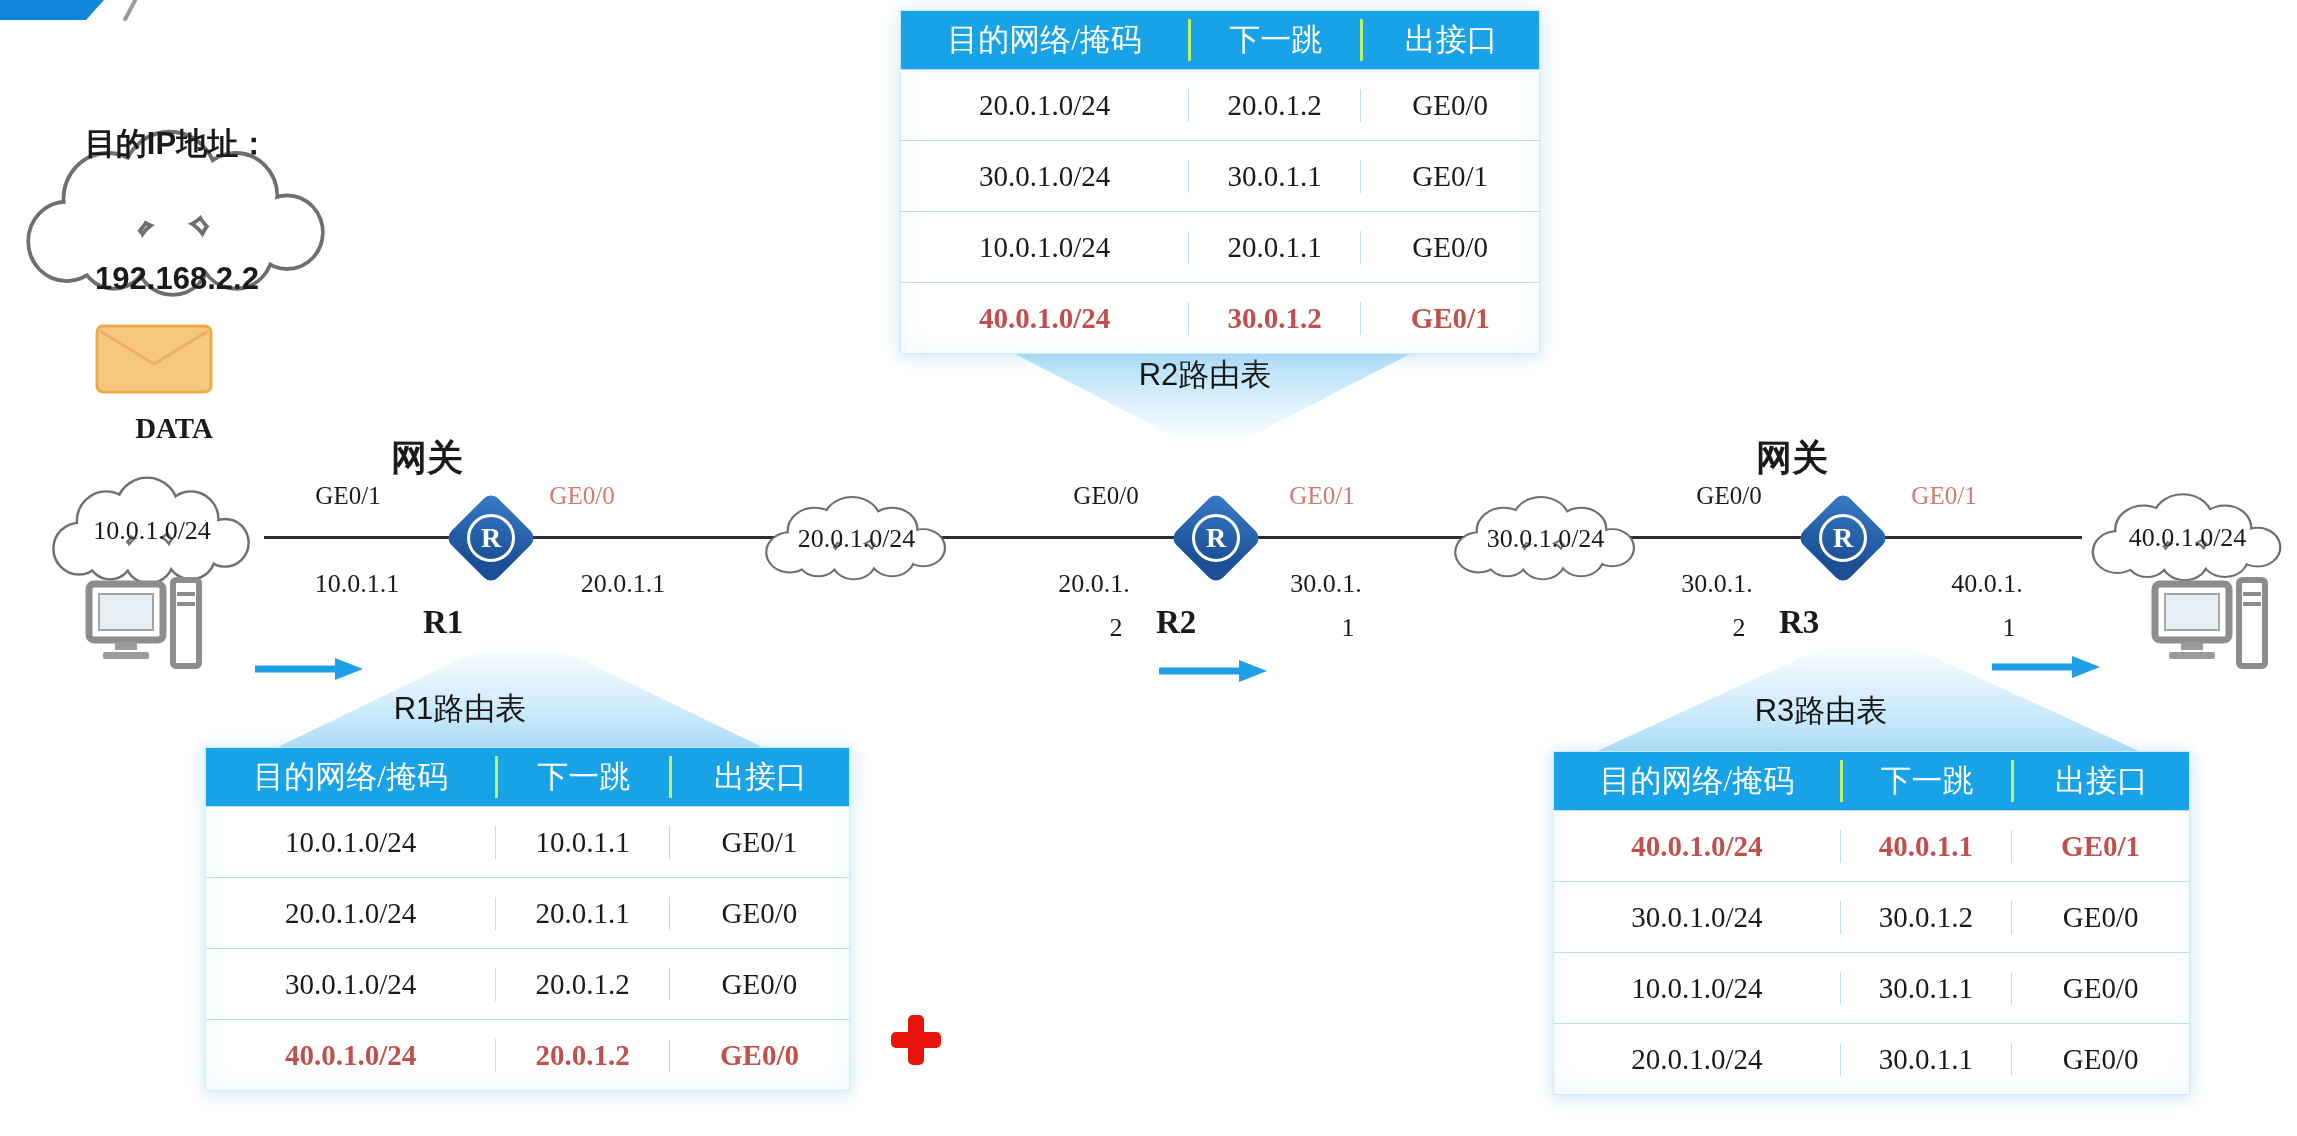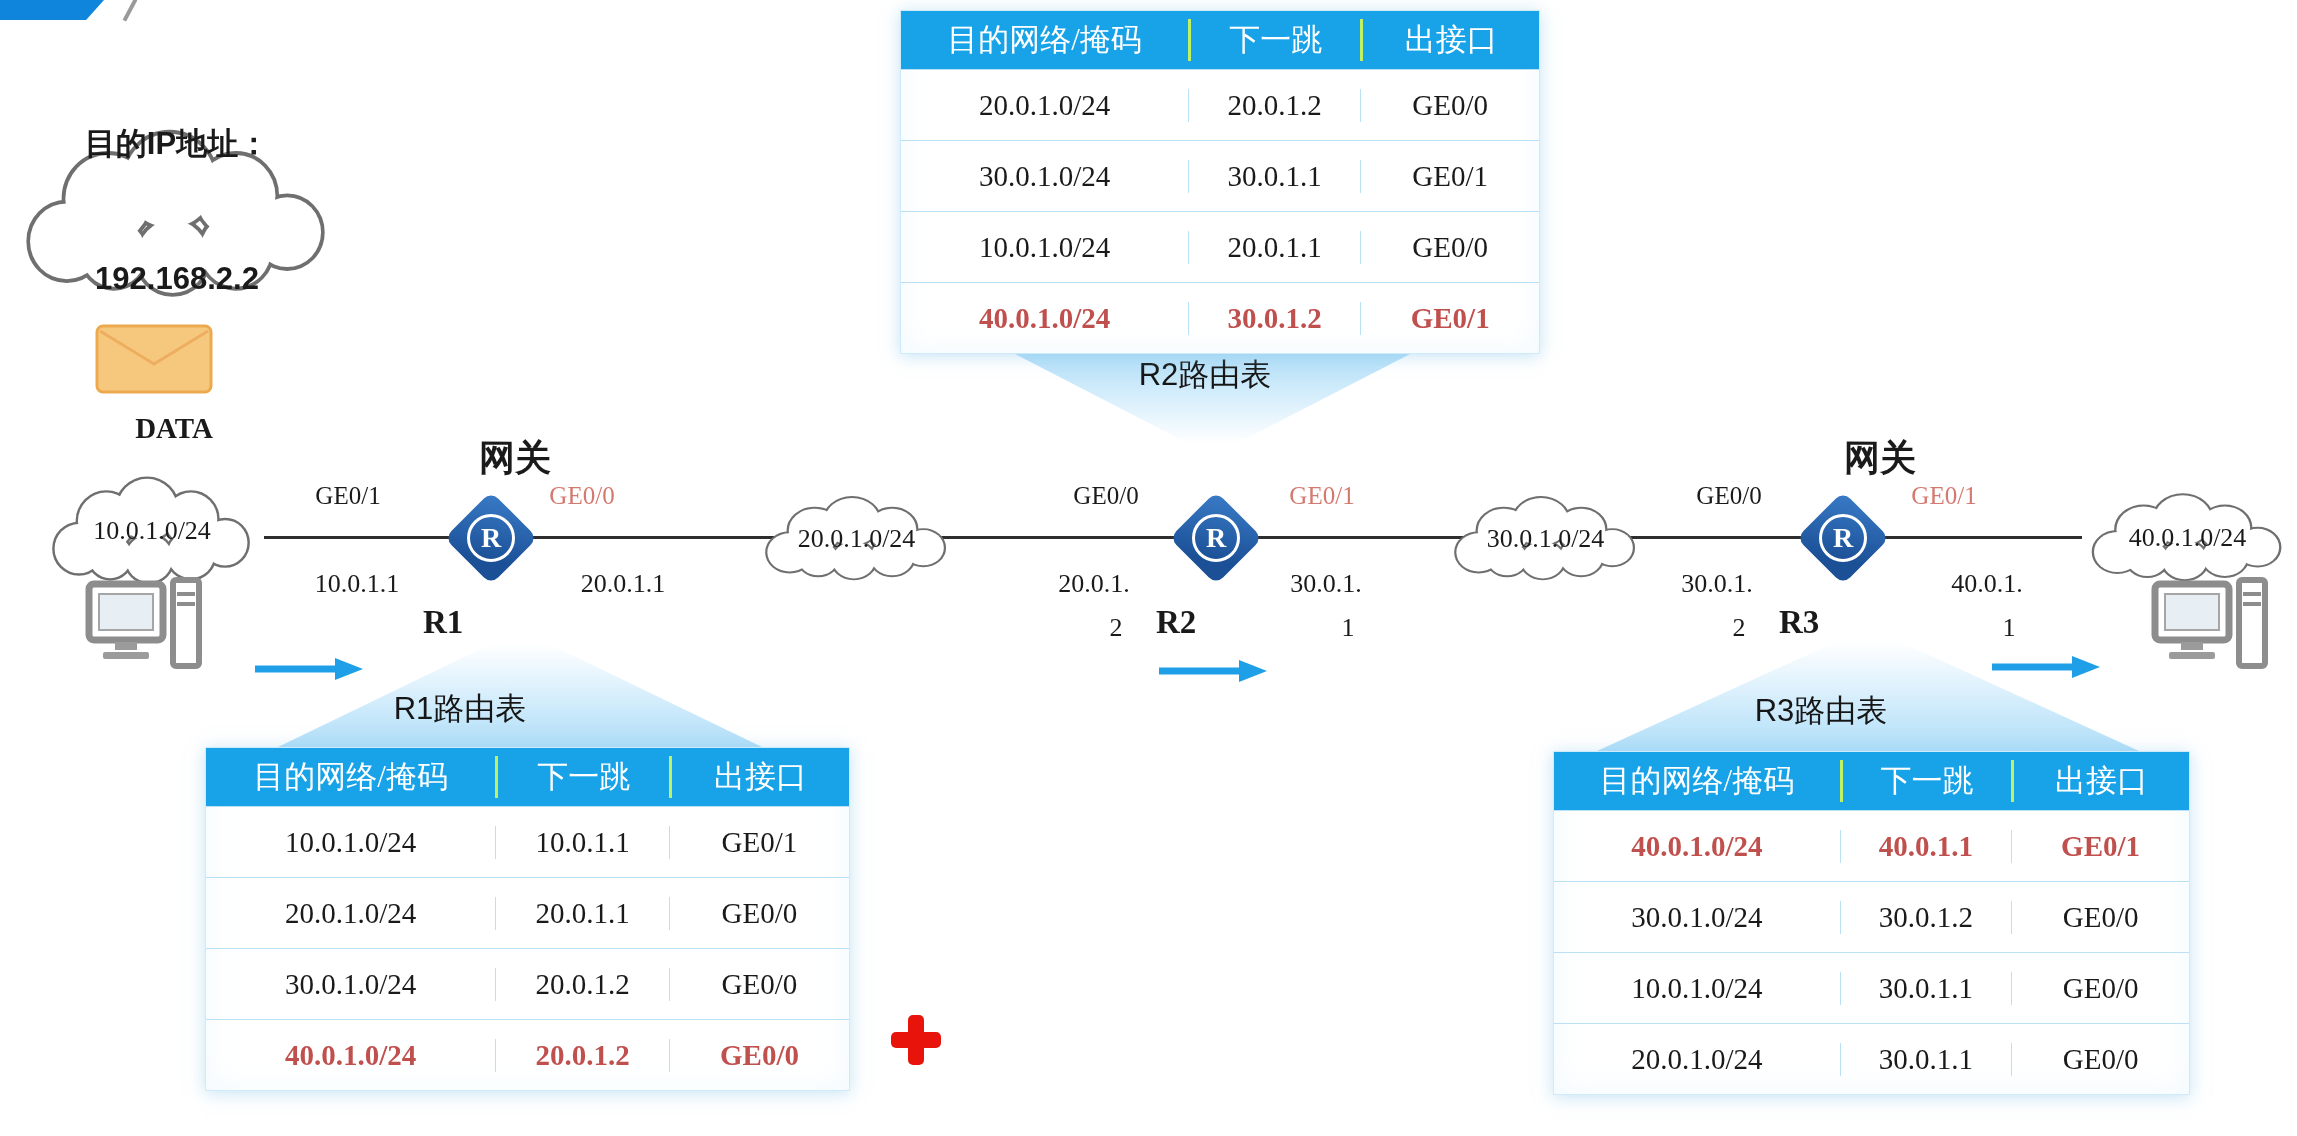--- a/index.html
+++ b/index.html
@@ -36,21 +36,21 @@
 
   
   .router { position:absolute; width:120px; height:120px; }
   .router .diamond { position:absolute; left:50%; top:50%; width:66px; height:66px;
     transform:translate(-50%,-50%) rotate(45deg);
     background:linear-gradient(145deg,#3a7cc8 0%,#1b5096 75%); border-radius:10px; }
   .router .ring { position:absolute; left:50%; top:50%; transform:translate(-50%,-50%);
     width:48px; height:48px; border:3px solid #ffffff; border-radius:50%;
     display:flex; align-items:center; justify-content:center;
     color:#ffffff; font-size:28px; font-weight:bold; }
-  .gateway-label { position:absolute; width:160px; text-align:right;
+  .gateway-label { position:absolute; width:160px; text-align:left;
     font-size:36px; font-weight:bold; }
   .router-name { position:absolute; width:120px; 
     font-size:33px; font-weight:bold; }
 
   
   .if-label { position:absolute; top:482px; width:130px; text-align:center; font-size:25px; }
   .if-label.red { color:#d4796f; }
   .ip-label { position:absolute; top:562px; width:150px; text-align:center;
     font-size:26px; line-height:44px; }
   .ip-label .l2 { padding-left:44px; }

